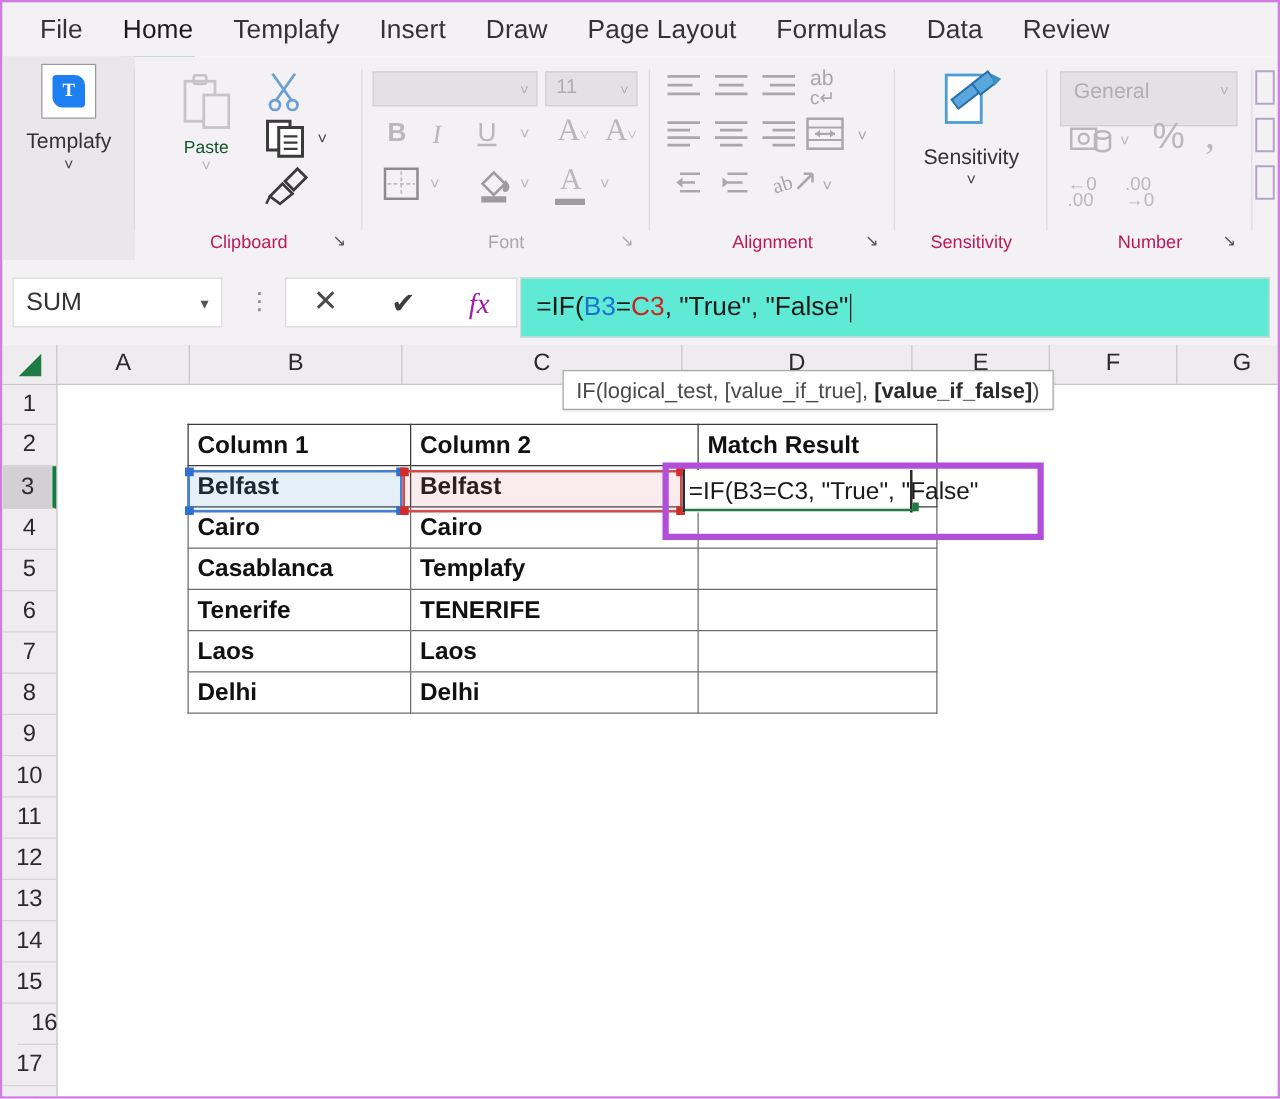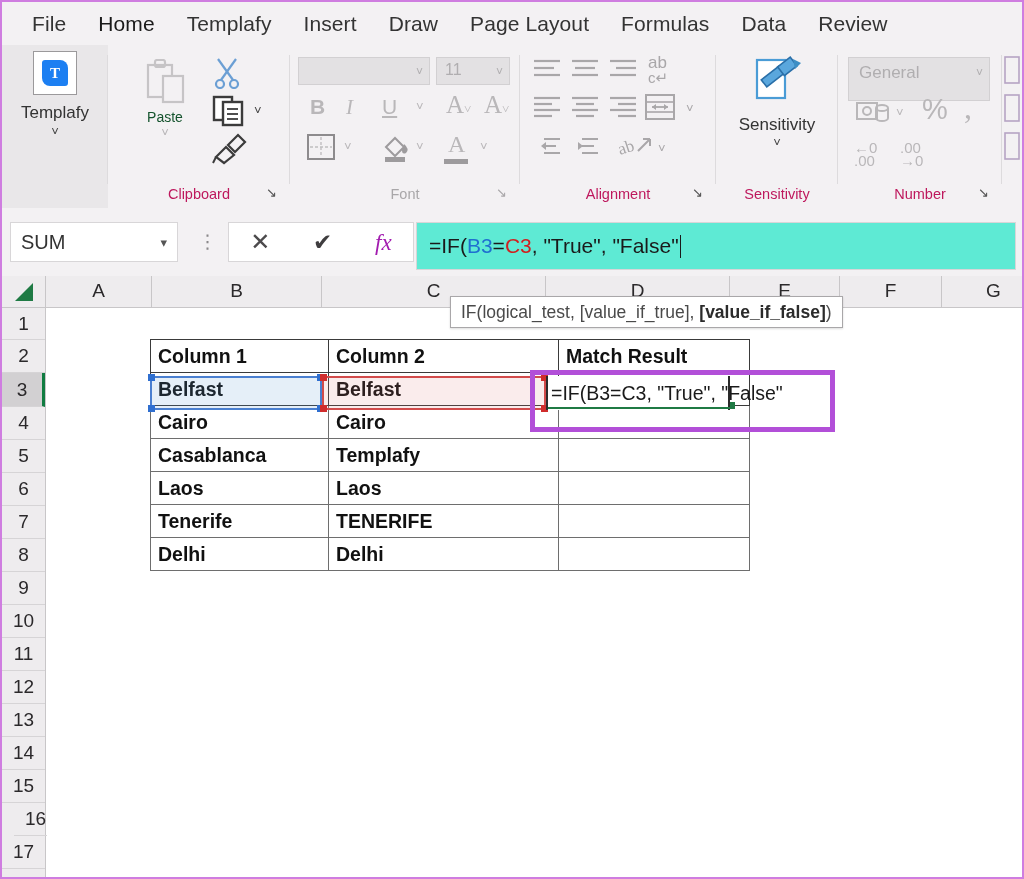--- a/index.html
+++ b/index.html
@@ -656,27 +656,27 @@
           <td class="c1">Cairo</td>
           <td class="c2">Cairo</td>
           <td class="c3"></td>
         </tr>
         <tr class="thin">
           <td class="c1">Casablanca</td>
           <td class="c2">Templafy</td>
           <td class="c3"></td>
         </tr>
         <tr class="thin">
-          <td class="c1">Laos</td>
-          <td class="c2">Laos</td>
+          <td class="c1">Tenerife</td>
+          <td class="c2">TENERIFE</td>
           <td class="c3"></td>
         </tr>
         <tr class="thin">
-          <td class="c1">Tenerife</td>
-          <td class="c2">TENERIFE</td>
+          <td class="c1">Laos</td>
+          <td class="c2">Laos</td>
           <td class="c3"></td>
         </tr>
         <tr class="thin">
           <td class="c1">Delhi</td>
           <td class="c2">Delhi</td>
           <td class="c3"></td>
         </tr>
       </tbody>
         </table>
     </div>

